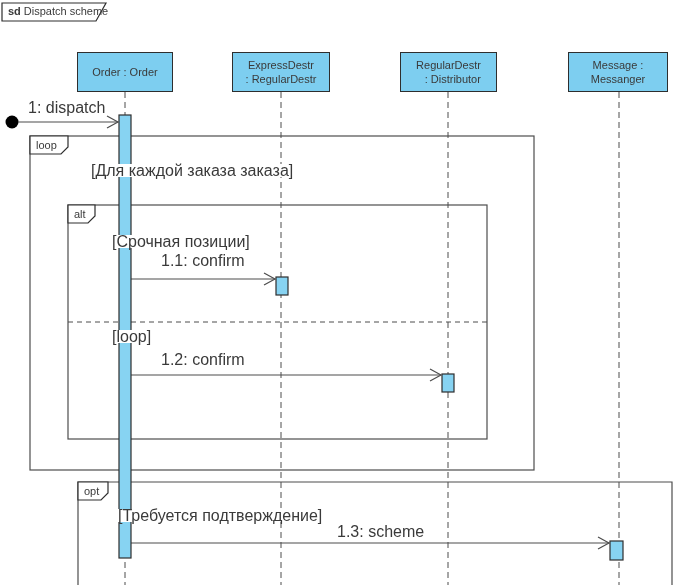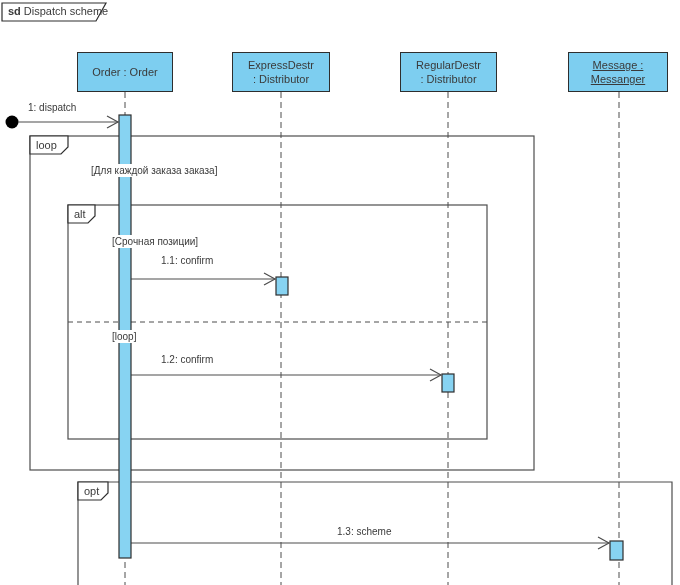--- a/index.html
+++ b/index.html
@@ -20,21 +20,21 @@
   .pentagon{fill:#ffffff;stroke:var(--border);stroke-width:1.2;}
   .tab{fill:#ffffff;stroke:var(--border);stroke-width:1.2;}
   .msg-line{stroke:var(--line);stroke-width:1.2;fill:none;}
   .msg-head{stroke:var(--line);stroke-width:1.2;fill:none;}
   .activation{fill:var(--activation_fill);stroke:var(--border);stroke-width:1.2;}
   .found-circle{fill:#000;stroke:none;}
   .head{position:absolute;top:52px;height:40px;background:var(--shape_fill);
         border:1.3px solid var(--border);display:flex;align-items:center;
         justify-content:center;text-align:center;font-size:11px;line-height:14px;}
   .head span{white-space:pre-line;}
-  .lbl{position:absolute;font-size:10px;line-height:13px;white-space:nowrap;
+  .lbl{position:absolute;font-size:16px;line-height:13px;white-space:nowrap;
        background:#ffffff;padding:0 2px;}
   .op{position:absolute;font-size:11px;font-weight:normal;white-space:nowrap;
       background:transparent;padding:0;}
   .title-text{position:absolute;left:8px;top:5px;font-size:11px;white-space:nowrap;}
   .title-text .kw{font-weight:bold;}
   .title-text .nm{margin-left:3px;}
 </style>
 </head>
 <body>
 
@@ -80,37 +80,38 @@
 
   <div class="title-text">
     <span class="kw">sd</span><span class="nm">Dispatch scheme</span>
   </div>
 
   <div class="head" style="left:77px;width:96px;">
     <span>Order : Order</span>
   </div>
   <div class="head" style="left:232px;width:98px;">
     <span>ExpressDestr
-: Distributor</span>
+: RegularDestr</span>
   </div>
-  <div class="head" style="left:400px;width:97px;">
+  <div class="head" style="left:400px;width:97px;text-align:right;">
     <span>RegularDestr
 : Distributor</span>
   </div>
-  <div class="head" style="left:568px;width:100px;text-decoration:underline;">
+  <div class="head" style="left:568px;width:100px;">
     <span>Message :
 Messanger</span>
   </div>
 
   <div class="op" style="left:36px;top:139px;">loop</div>
   <div class="op" style="left:74px;top:208px;">alt</div>
   <div class="op" style="left:84px;top:485px;">opt</div>
 
   <div class="lbl" style="left:89px;top:164px;">[Для каждой заказа заказа]</div>
   <div class="lbl" style="left:110px;top:235px;">[Срочная позиции]</div>
   <div class="lbl" style="left:110px;top:330px;">[loop]</div>
+  <div class="lbl" style="left:116px;top:509px;">[Требуется подтверждение]</div>
 
   <div class="lbl" style="left:26px;top:101px;">1: dispatch</div>
   <div class="lbl" style="left:159px;top:254px;">1.1: confirm</div>
   <div class="lbl" style="left:159px;top:353px;">1.2: confirm</div>
   <div class="lbl" style="left:335px;top:525px;">1.3: scheme</div>
 
 </div>
 
 </body></html>

